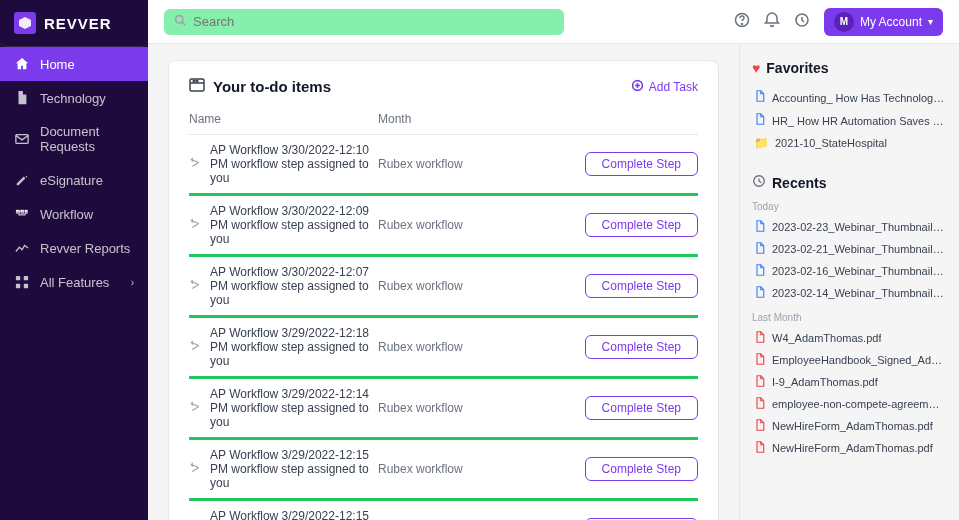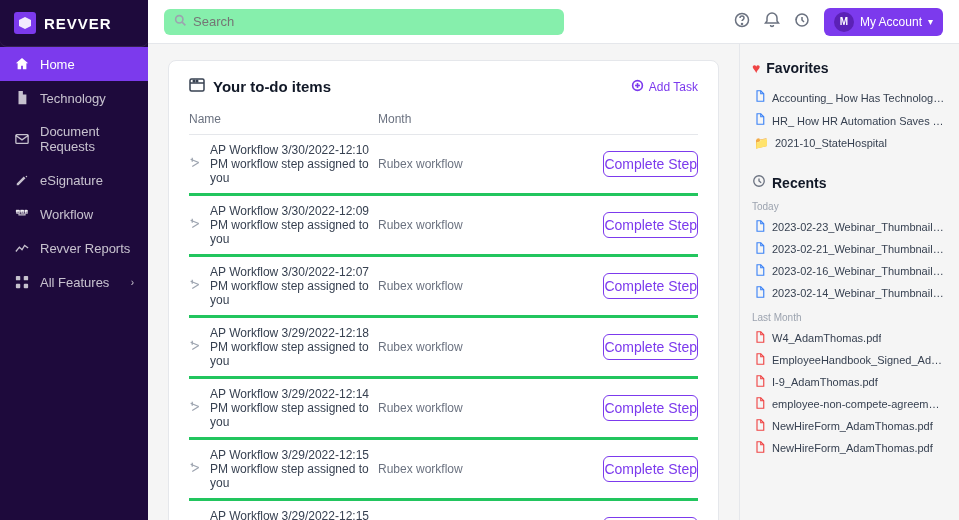--- a/index.html
+++ b/index.html
@@ -153,21 +153,21 @@
       padding: 8px 0;
       border-bottom: 3px solid #22c55e;
       font-size: 12px; color: #374151;
     }
     .todo-row:last-child { border-bottom: none; }
     .todo-name { display: flex; align-items: center; gap: 8px; }
     .todo-icon { color: #9ca3af; font-size: 13px; }
     .complete-step-btn {
       background: white; border: 1.5px solid #7c3aed;
       color: #7c3aed; border-radius: 6px;
-      padding: 4px 0; font-size: 14px; font-weight: 500;
+      padding: 4px 16px; font-size: 12px; font-weight: 500;
       cursor: pointer; white-space: nowrap;
     }
 
     
     #right-panel {
       width: 220px;
       flex-shrink: 0;
       overflow-y: auto;
       background: #f5f5f5;
       padding: 16px 12px;

